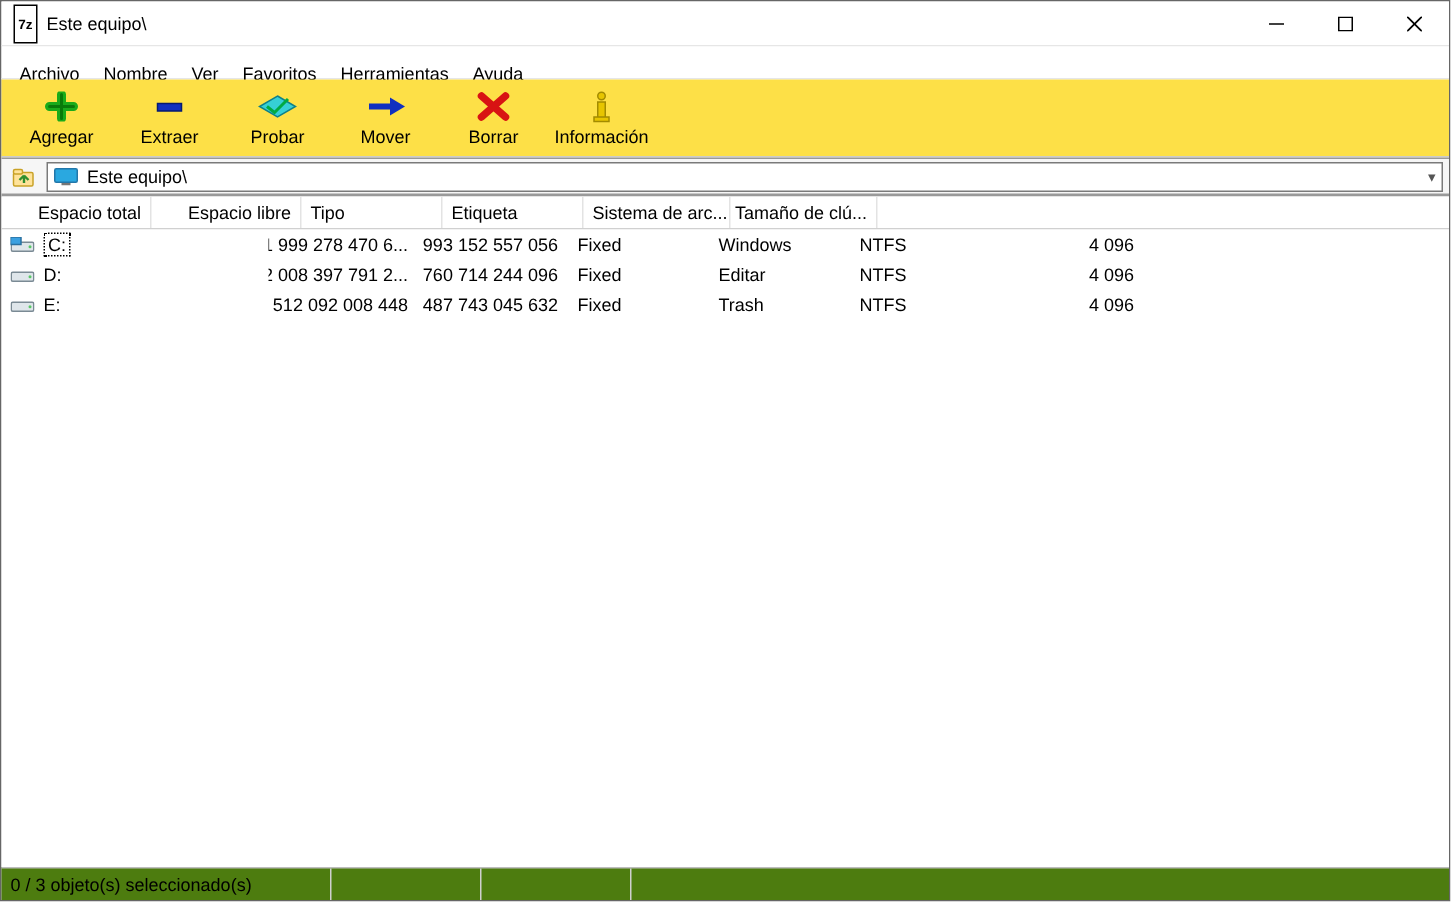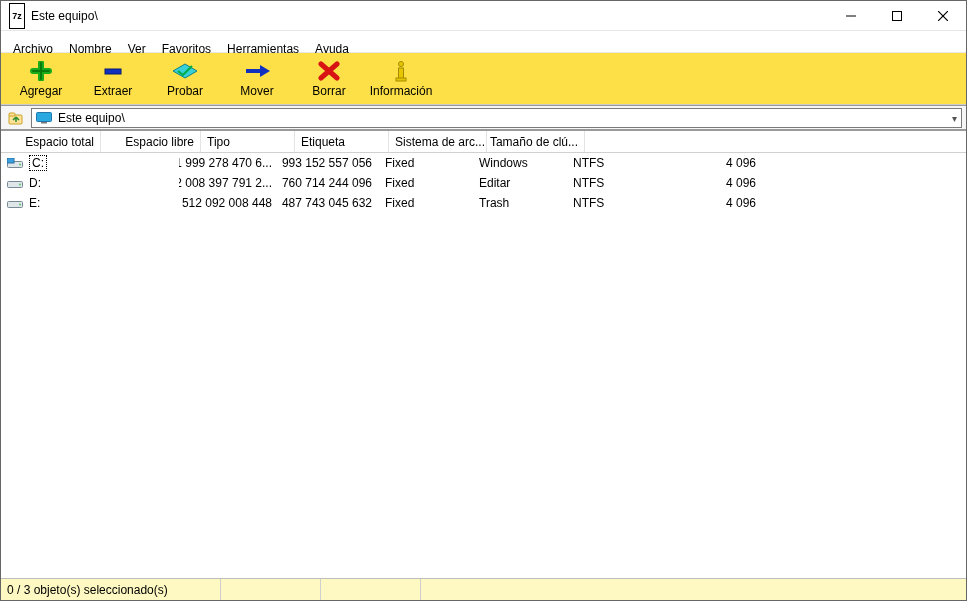--- a/index.html
+++ b/index.html
@@ -40,21 +40,21 @@
   .c6 { width:98px; }
   
   .list-body { flex:1; overflow:auto; background:#fff; }
   .row { height:20px; display:flex; align-items:stretch; }
   .row .col { border-right:1px solid transparent; }
   .row .name-cell { display:flex; align-items:center; gap:6px; }
   .drive-icon { width:16px; height:10px; display:inline-block; }
   
   .focus-rect { border:1px dotted #000; padding:0 2px; }
   
-  .statusbar { height:22px; border-top:1px solid #bdbdbd; background:#fef9c3; display:flex; align-items:center; }
+  .statusbar { height:22px; border-top:1px solid #bdbdbd; background:#4d7c0f; display:flex; align-items:center; }
   .status-cell { height:100%; display:flex; align-items:center; padding:0 6px; border-right:1px solid #cfcfcf; }
   .status-cell.first { width:220px; }
   .status-cell.mid { width:100px; }
 </style>
 </head>
 <body>
 
 <div class="window">
 
   <div class="titlebar">

